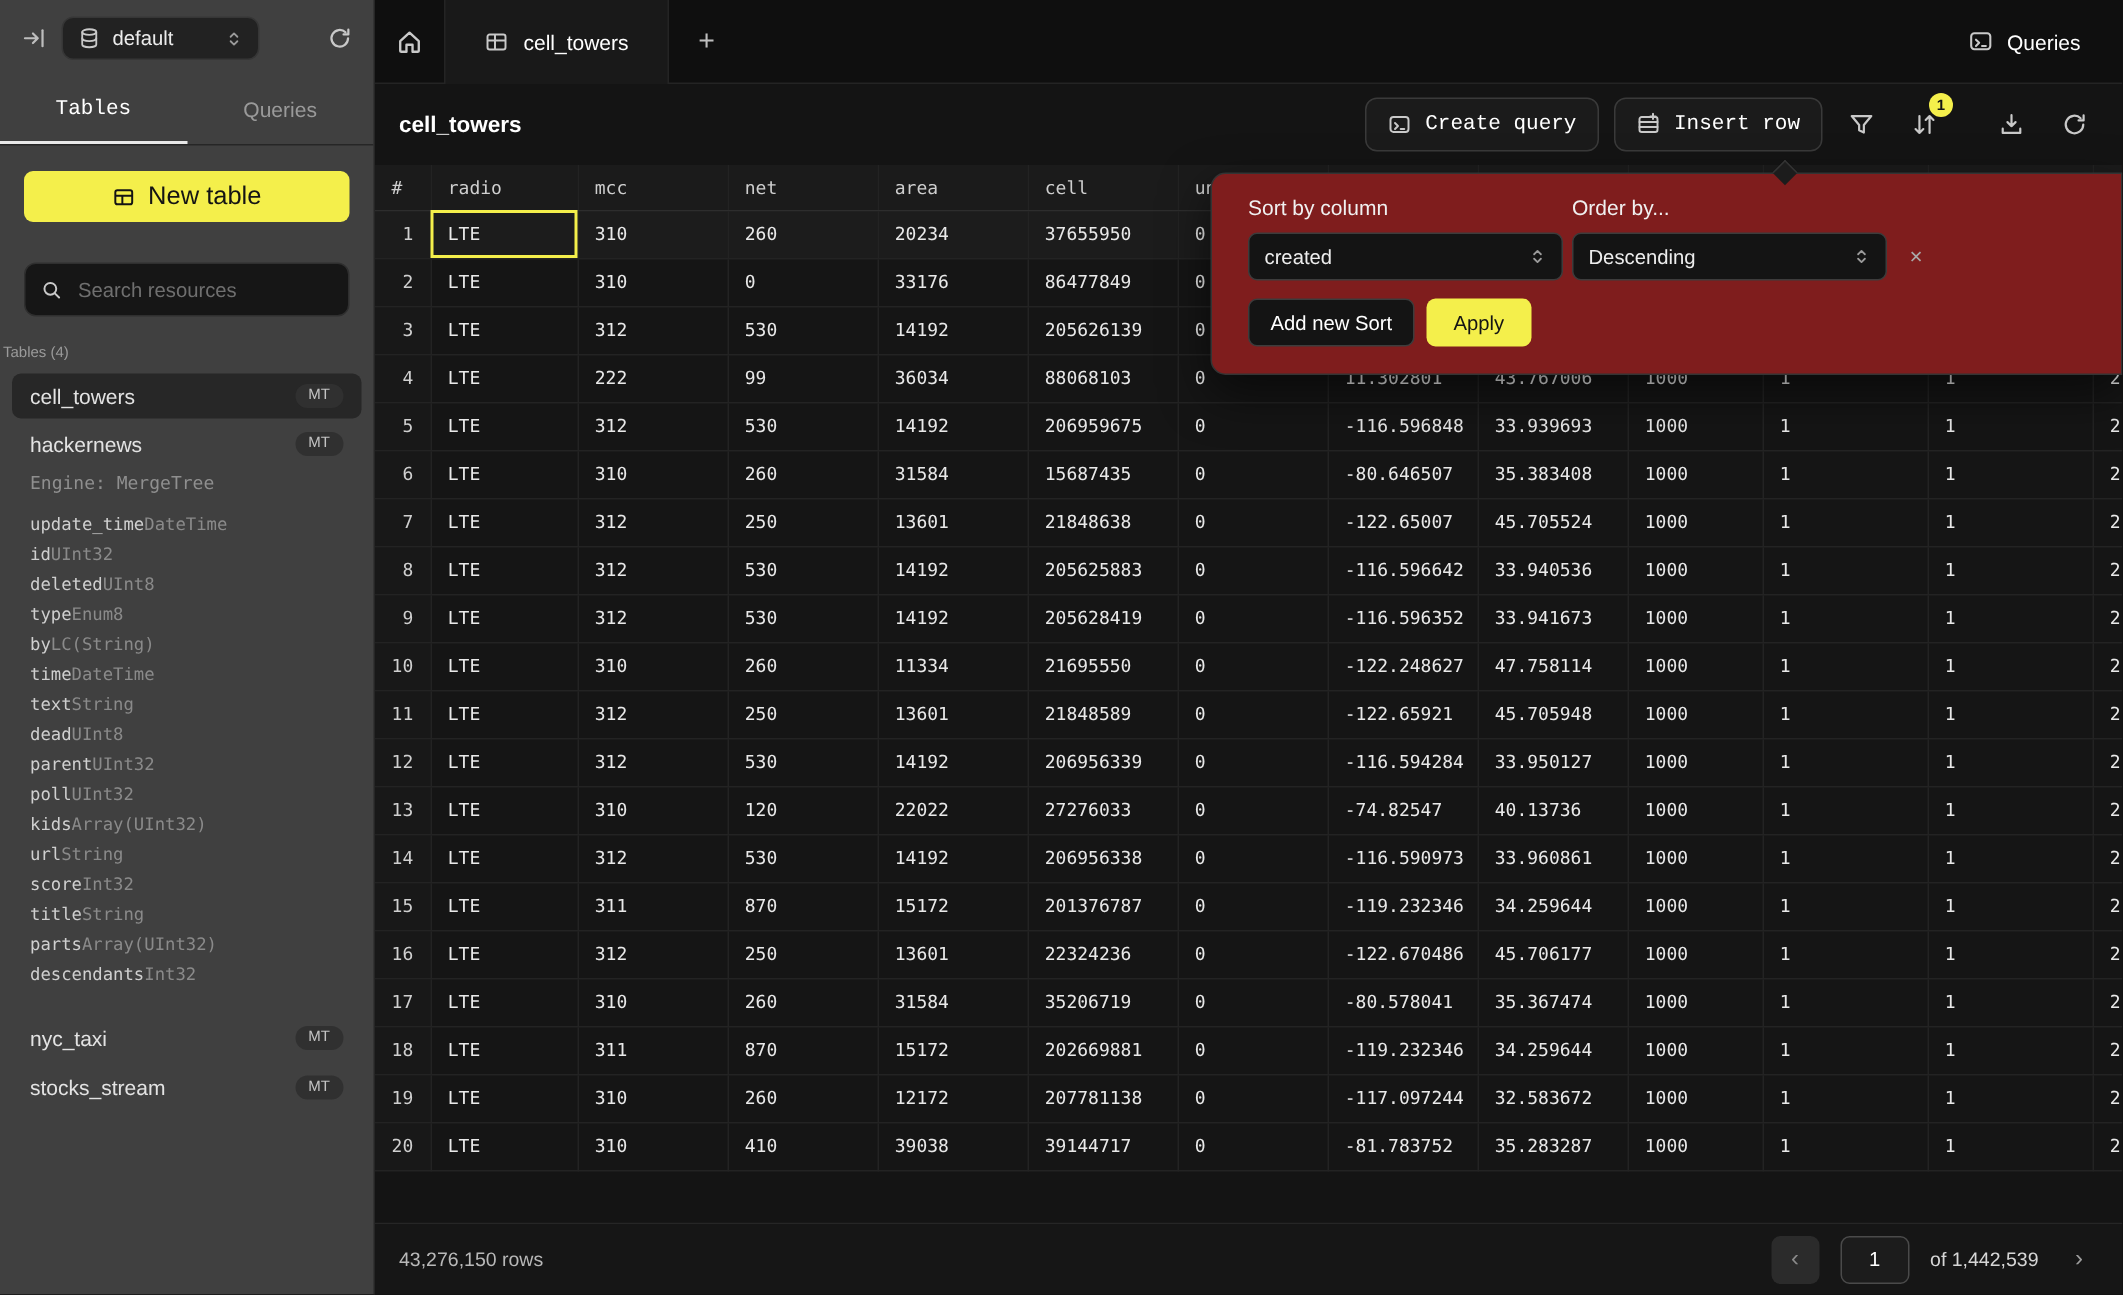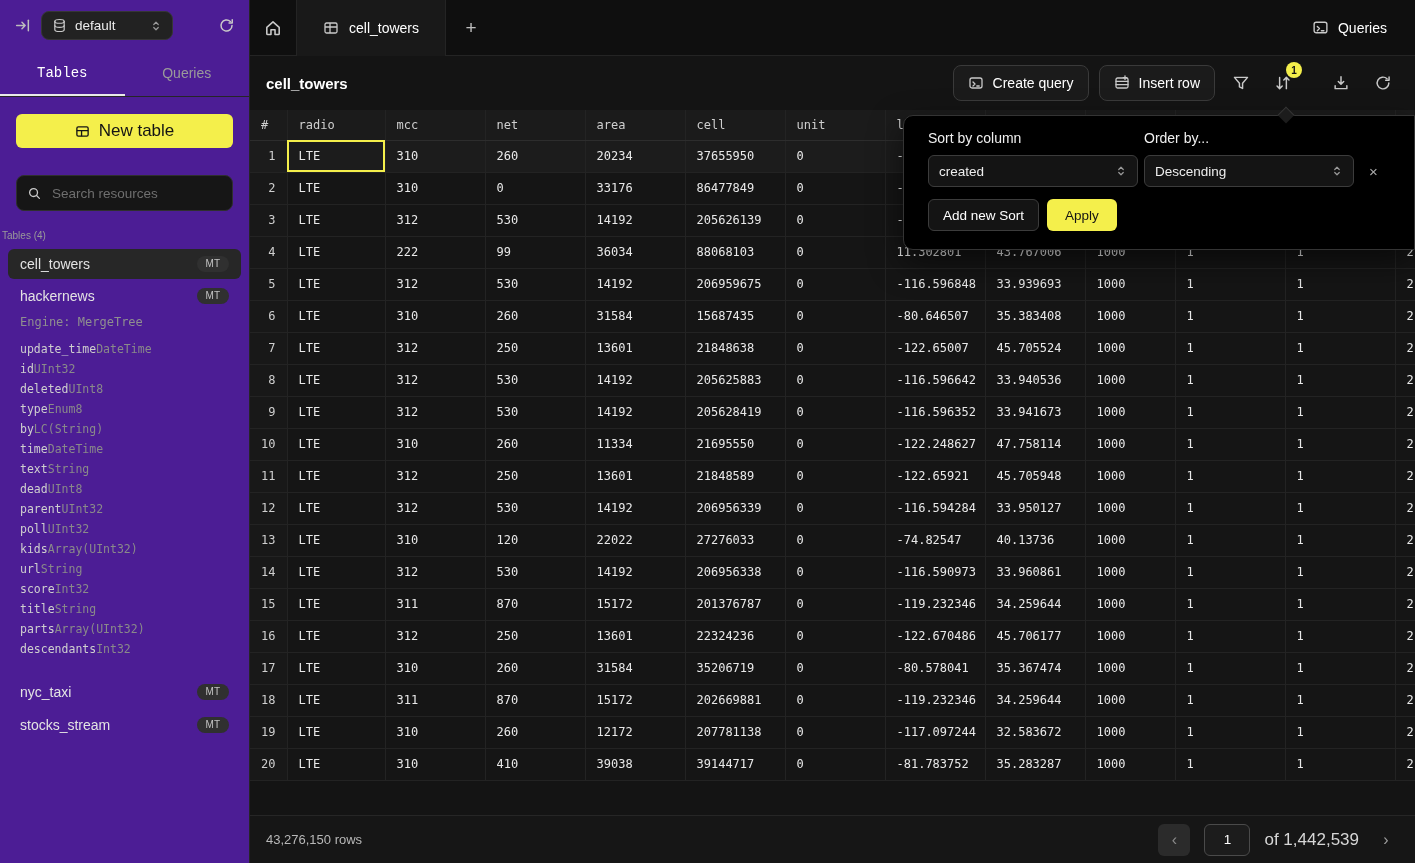--- a/index.html
+++ b/index.html
@@ -6,21 +6,21 @@
   html,body { margin:0; padding:0; }
   body {
     width:1415px; height:863px; overflow:hidden;
     background:#101010; color:#e6e6e6;
     font-family:"Liberation Sans", sans-serif;
     font-size:14px;
   }
   .app { display:flex; width:1415px; height:863px; }
 
   
-  .sidebar { width:250px; min-width:250px; background:#4c1d95; border-right:1px solid #262626;
+  .sidebar { width:250px; min-width:250px; background:#404040; border-right:1px solid #262626;
              display:flex; flex-direction:column; overflow:hidden; }
   .sb-top { display:flex; align-items:center; gap:10px; padding:11px 14px 9px 14px; }
   .icon { display:inline-flex; align-items:center; justify-content:center; color:#c9c9c9; }
   .collapse-btn { color:#bdbdbd; }
   .db-select { display:flex; align-items:center; gap:8px; background:#222222; border:1px solid #363636;
                border-radius:8px; padding:6px 10px; color:#ececec; font-size:13.5px; min-width:132px; }
   .db-select .chev { margin-left:auto; color:#9a9a9a; }
   .sb-refresh { margin-left:auto; color:#c9c9c9; }
   .sb-tabs { display:flex; border-bottom:1px solid #262626; margin-top:4px; }
   .sb-tab { flex:1; text-align:center; padding:12px 0 13px; font-size:14px; color:#9a9a9a; cursor:default; }
@@ -56,21 +56,21 @@
          border-left:1px solid #242424; border-right:1px solid #242424; color:#ffffff; font-size:14px; }
   .add-tab { width:50px; height:56px; display:flex; align-items:center; justify-content:center;
              color:#bdbdbd; font-size:19px; }
   .queries-btn { margin-left:auto; margin-right:22px; display:flex; align-items:center; gap:9px;
                  color:#ffffff; font-size:14px; background:transparent; border:none; font-family:inherit; }
 
   .header-bar { height:54px; min-height:54px; display:flex; align-items:center; padding:0 16px; gap:10px; }
   .page-title { font-size:15px; font-weight:700; color:#ffffff; }
   .hb-spacer { flex:1; }
   .btn { display:flex; align-items:center; gap:9px; height:36px; padding:0 14px; background:#1b1b1b;
-         border:1px solid #3a3a3a; border-radius:8px; color:#ffffff; font-size:14px; font-family:Liberation Sans, sans-serif; }
+         border:1px solid #3a3a3a; border-radius:8px; color:#ffffff; font-size:14px; font-family:Liberation Mono, monospace; }
   .icon-btn { width:32px; height:32px; display:flex; align-items:center; justify-content:center;
               color:#cfcfcf; position:relative; background:transparent; border:none; }
   .icon-btn.grp-gap { margin-left:16px; }
   .sort-badge { position:absolute; top:-5px; right:-3px; background:#f4ef4b; color:#141414; width:16px; height:16px;
                 border-radius:50%; font-size:10px; display:flex; align-items:center; justify-content:center; font-weight:700; }
 
   
   .grid-wrap { flex:1; overflow:hidden; position:relative; background:#141414; }
   table.grid { border-collapse:collapse; table-layout:fixed; width:1185px;
                font-family:"DejaVu Sans Mono", monospace; font-size:12px; }
@@ -83,26 +83,26 @@
   .grid td.selected-cell { outline:2px solid #f4ef4b; outline-offset:-2px; }
 
   
   .footer { height:48px; min-height:48px; border-top:1px solid #262626; background:#161616;
             display:flex; align-items:center; padding:0 16px; gap:14px; }
   .rows-count { font-size:13px; color:#b8b8b8; }
   .pg-prev { margin-left:auto; width:32px; height:32px; background:#2b2b2b; border:none; border-radius:6px;
              color:#8a8a8a; display:flex; align-items:center; justify-content:center; font-size:16px; }
   .pg-input { width:46px; height:32px; background:#1c1c1c; border:1px solid #4a4a4a; border-radius:6px;
               color:#ffffff; text-align:center; font-size:13.5px; font-family:inherit; outline:none; }
-  .pg-total { font-size:17px; color:#d6d6d6; }
+  .pg-total { font-size:13px; color:#d6d6d6; }
   .pg-next { width:26px; height:32px; background:transparent; border:none; color:#9d9d9d;
              display:flex; align-items:center; justify-content:center; font-size:16px; }
 
   
-  .sort-popup { position:absolute; top:115px; right:0; width:512px; background:#000000;
+  .sort-popup { position:absolute; top:115px; right:0; width:608px; background:#7f1d1d;
                 border:1px solid #343434; border-radius:10px 0 0 10px;
                 box-shadow:0 12px 32px rgba(0,0,0,0.55); padding:14px 20px 18px 24px; z-index:20;margin-left:31px; }
   .popup-notch { position:absolute; top:-7px; left:376px; width:12px; height:12px; background:#1c1c1c;
                  border-left:1px solid #343434; border-top:1px solid #343434; transform:rotate(45deg); }
   .popup-cols { display:flex; gap:6px; align-items:flex-start; }
   .popup-label { font-size:14px; color:#f0f0f0; margin-bottom:9px; }
   .select { width:210px; height:32px; background:#141414; border:1px solid #3c3c3c; border-radius:6px;
             display:flex; align-items:center; justify-content:space-between; padding:0 10px;
             font-size:13.5px; color:#ededed; }
   .select .chev { color:#9a9a9a; }

